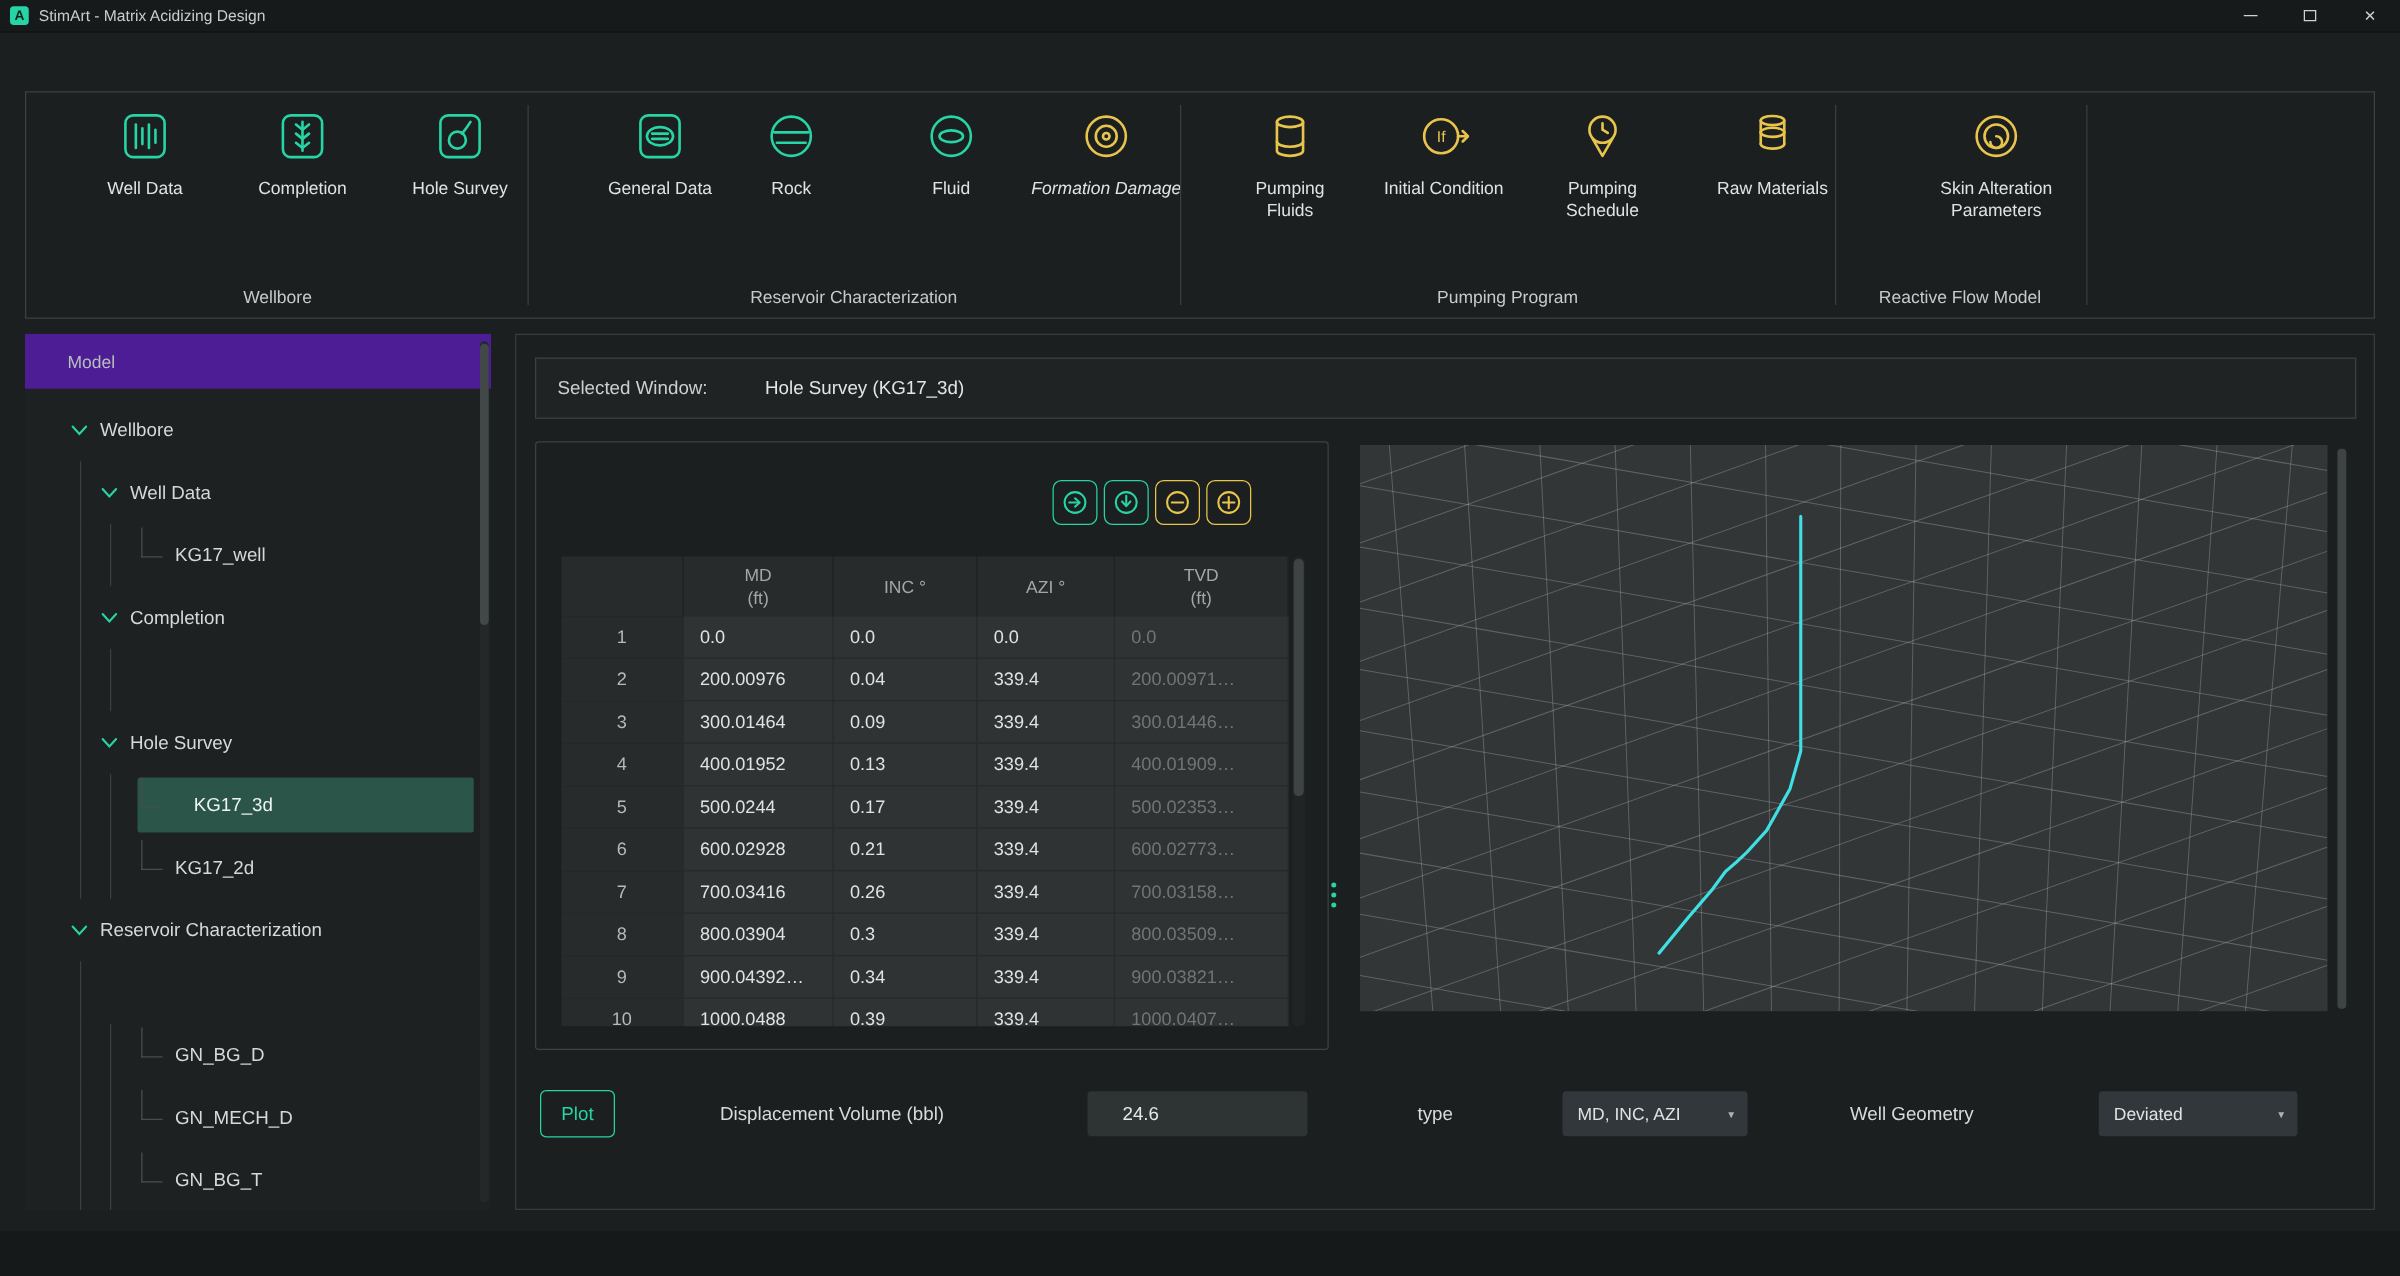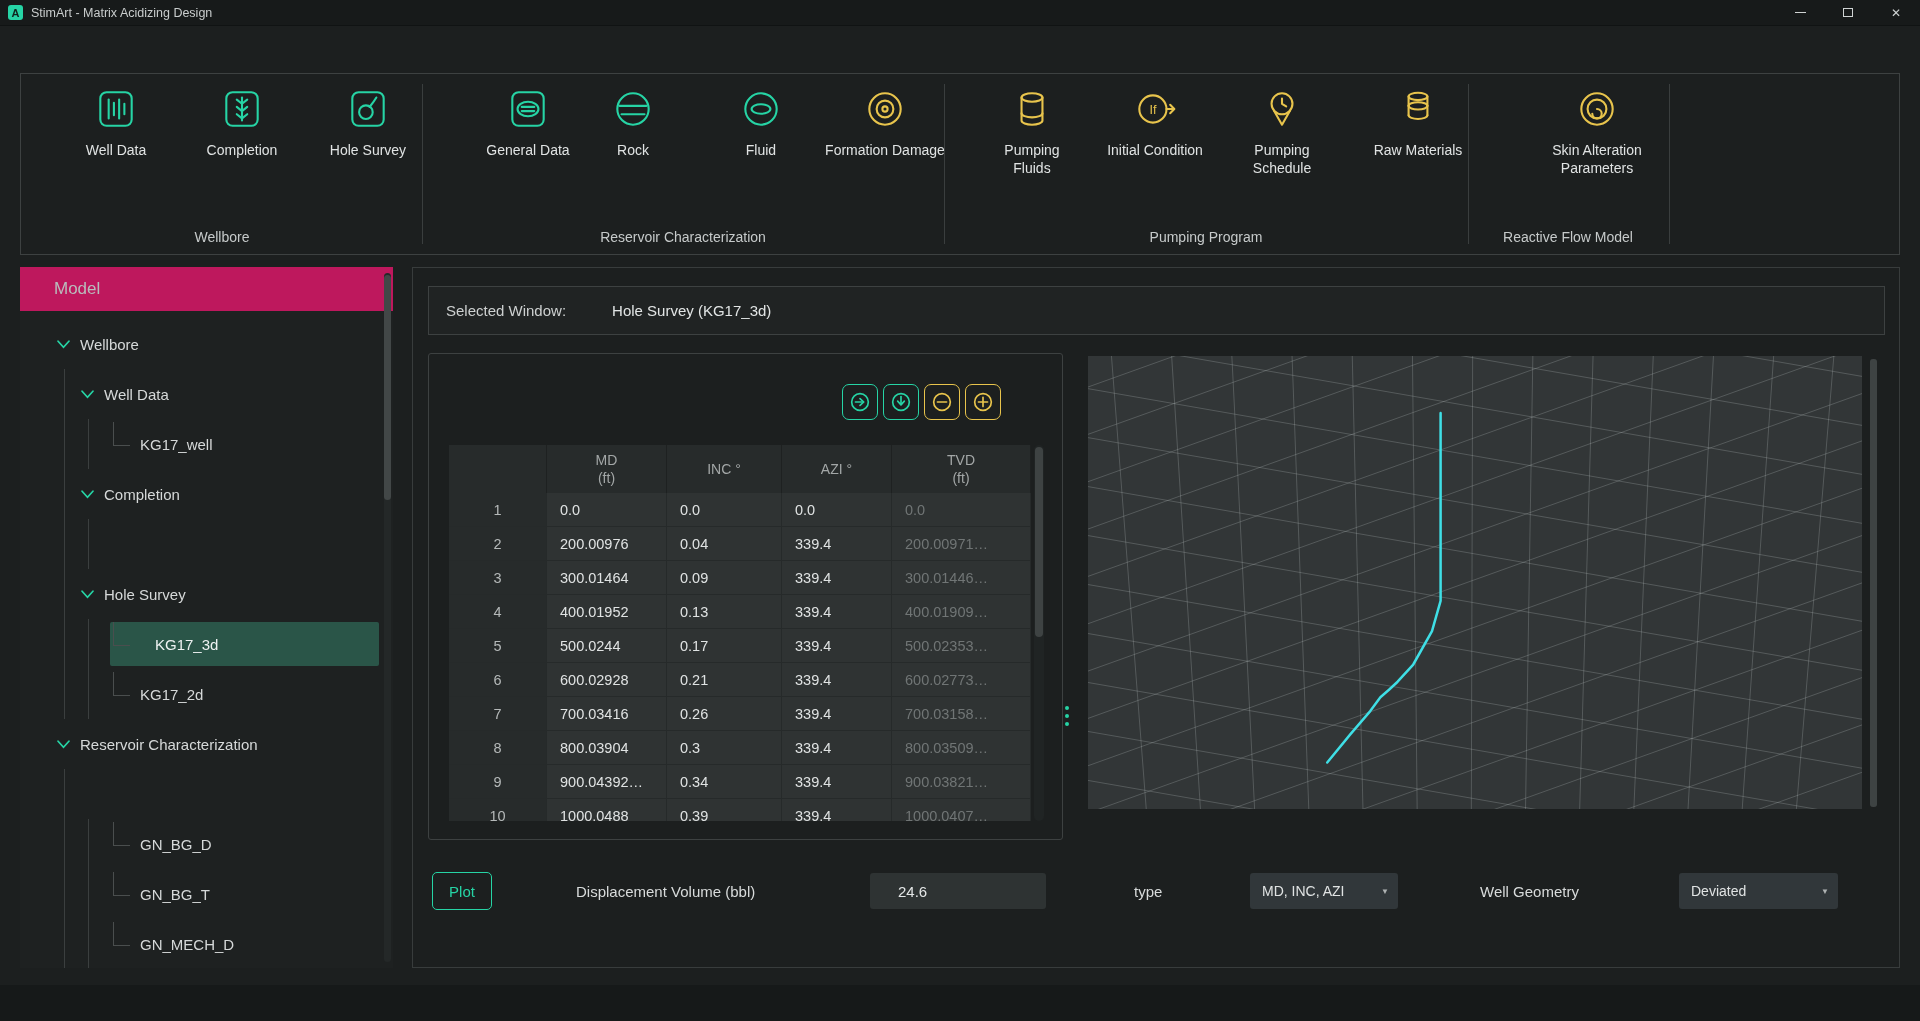--- a/index.html
+++ b/index.html
@@ -32,21 +32,21 @@
   .rb-icon svg{width:100%;height:100%;fill:none;stroke:currentColor;stroke-width:2;
                stroke-linecap:round;stroke-linejoin:round}
   .rb-icon.teal{color:var(--teal)} .rb-icon.yellow{color:var(--yellow)}
   .rb-label{margin-top:9px;font-size:14px;color:#e0e3e3;text-align:center;line-height:1.3}
   .rb-divider{position:absolute;top:10px;bottom:10px;width:1px;background:#3a3e3e}
   .rb-group{position:absolute;top:150px;height:26px;display:flex;align-items:center;justify-content:center;
             font-size:14px;color:#c6caca;transform:translateX(-50%);white-space:nowrap}
 
   
   .sidebar{position:absolute;left:20px;top:267px;width:373px;height:701px;background:#1e2121;overflow:hidden}
-  .sidebar-header{height:44px;line-height:44px;padding-left:34px;font-size:17px;color:#b9bdbd;background:#be185d}
+  .sidebar-header{height:44px;line-height:44px;padding-left:34px;font-size:14px;color:#b9bdbd;background:#4c1d95}
   .tree{position:absolute;left:0;top:52px;right:0;bottom:0}
   .tree-row{position:relative;height:50px;cursor:pointer}
   .guide{position:absolute;top:0;bottom:0;width:1px;background:#3b3f3f}
   .tree-body{position:absolute;top:3px;bottom:3px;right:14px;display:flex;align-items:center;gap:10px;
              padding-left:3px;border-radius:2px}
   .tree-body.selected{background:var(--selection)}
   .chev{color:var(--teal);display:flex;align-items:center}
   .lconn{align-self:flex-start;width:17px;height:24px;border-left:1px solid #4a4e4e;border-bottom:1px solid #4a4e4e}
   .tree-label{font-size:15px;color:#d6d9d9;white-space:nowrap}
   .tree-body.selected .tree-label{color:#eef2f2}
@@ -175,21 +175,21 @@
           </svg></span>
         <span class="rb-label">Rock</span>
       </div>
       <div class="rb-btn" style="left: 690px; width: 100px;">
         <span class="rb-icon teal"><svg viewBox="0 0 44 44">
             <circle cx="22" cy="22" r="15"></circle>
             <ellipse cx="22" cy="22" rx="9" ry="4.5"></ellipse>
           </svg></span>
         <span class="rb-label">Fluid</span>
       </div>
-      <div class="rb-btn" style="left: 804px; width: 120px;">
+      <div class="rb-btn" style="left: 804px; width: 120px; font-style: italic;">
         <span class="rb-icon yellow"><svg viewBox="0 0 44 44">
             <circle cx="22" cy="22" r="15"></circle>
             <circle cx="22" cy="22" r="8"></circle>
             <circle cx="22" cy="22" r="2.5"></circle>
           </svg></span>
         <span class="rb-label">Formation Damage</span>
       </div>
       <div class="rb-btn" style="left: 965px; width: 92px;">
         <span class="rb-icon yellow"><svg viewBox="0 0 44 44">
             <ellipse cx="22" cy="11" rx="10" ry="4"></ellipse>
@@ -338,29 +338,29 @@
           <span class="tree-body" style="left: 90px;">
             <span class="lconn"></span>
             <span class="tree-label">GN_BG_D</span>
           </span>
         </div>
         <div class="tree-row">
           <span class="guide" style="left: 44px;"></span>
           <span class="guide" style="left: 68px;"></span>
           <span class="tree-body" style="left: 90px;">
             <span class="lconn"></span>
-            <span class="tree-label">GN_BG_T</span>
+            <span class="tree-label">GN_MECH_D</span>
           </span>
         </div>
         <div class="tree-row">
           <span class="guide" style="left: 44px;"></span>
           <span class="guide" style="left: 68px;"></span>
           <span class="tree-body" style="left: 90px;">
             <span class="lconn"></span>
-            <span class="tree-label">GN_MECH_D</span>
+            <span class="tree-label">GN_BG_T</span>
           </span>
         </div>
       </div>
     <div class="sb-scroll">
       <div class="sb-thumb"></div>
     </div>
   </div>
 
   <div class="main">
 

